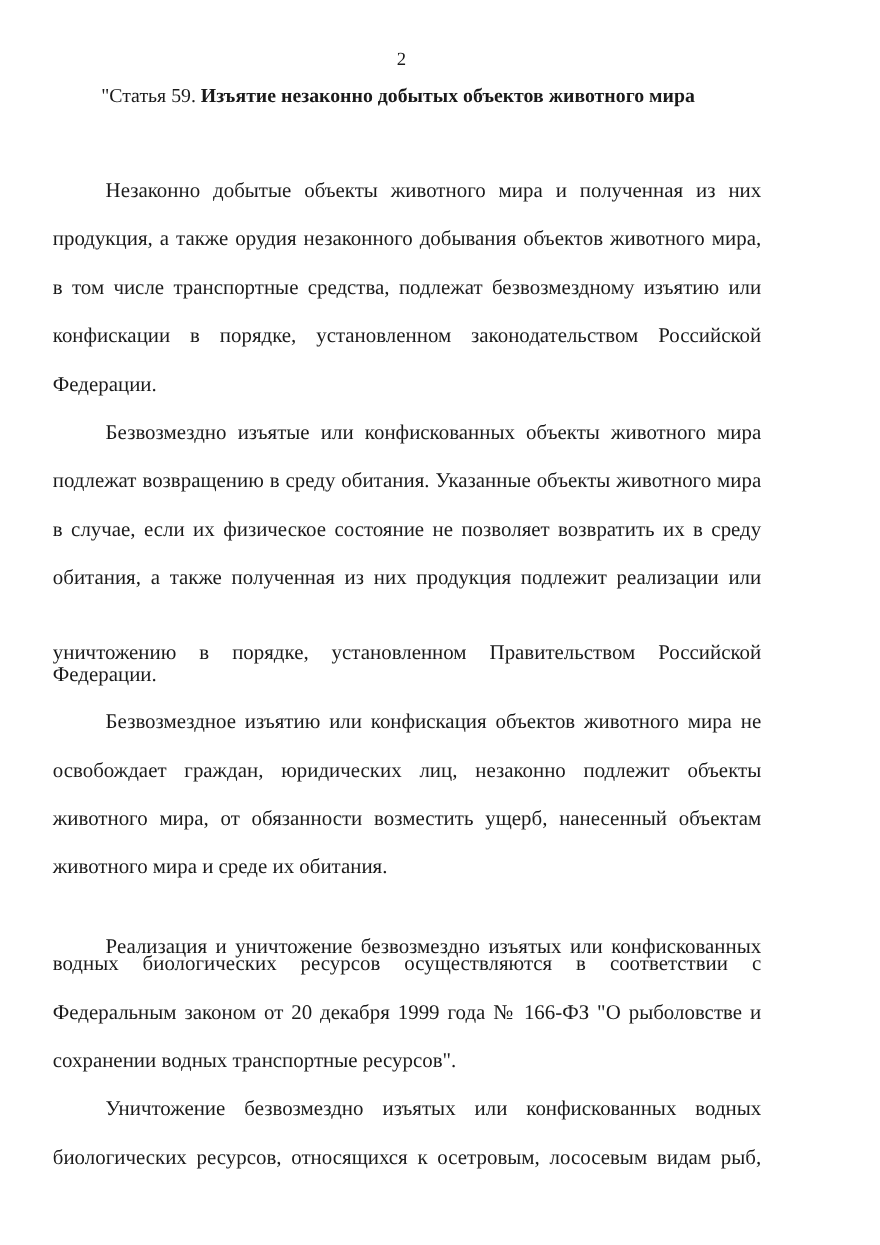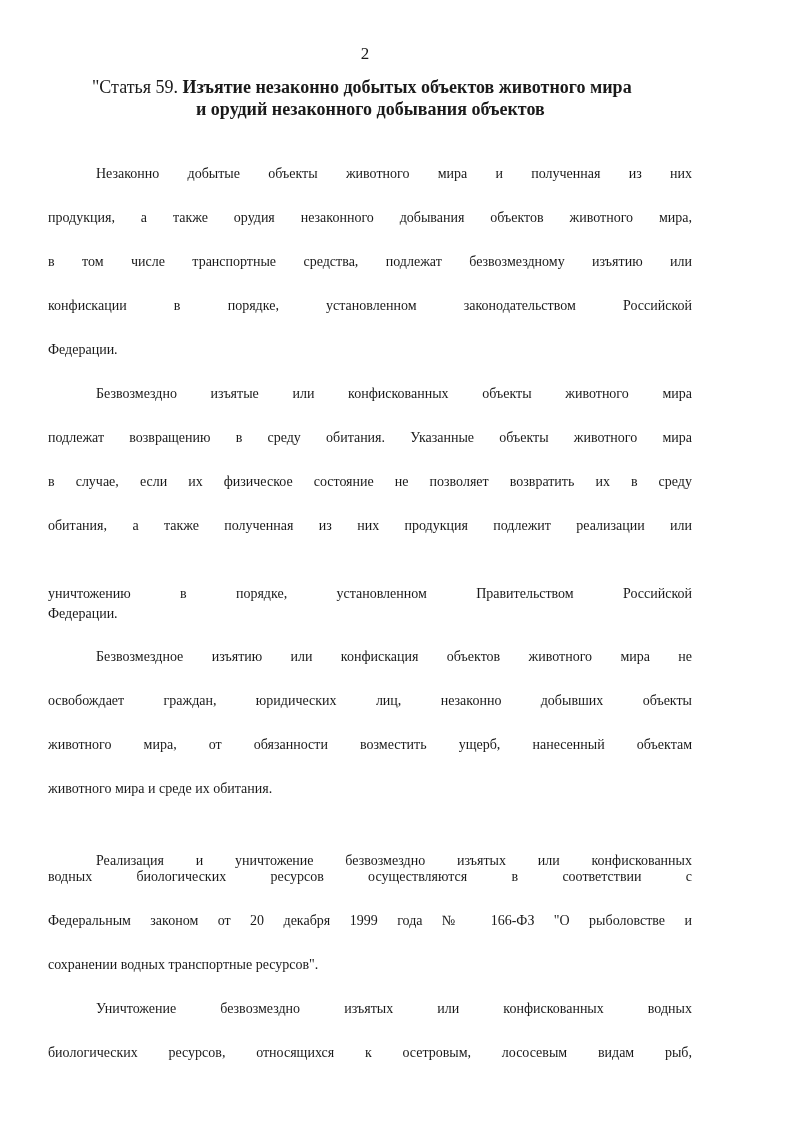--- a/index.html
+++ b/index.html
@@ -3,34 +3,33 @@
 <meta charset="utf-8">
 <style>
   html, body { margin: 0; padding: 0; background: #ffffff; }
   body { width: 800px; height: 1132px; position: relative; overflow: hidden;
          font-family: "Liberation Serif", "DejaVu Serif", serif; color: #1a1a1a; }
   .page-num { position: absolute; top: 44px; left: 0; width: 730px; text-align: center; font-size: 17px; }
   .heading { position: absolute; left: 92px; top: 76px; font-size: 18px; line-height: 22px; }
   .heading .lead { font-weight: normal; }
   .heading .title-line { font-weight: bold; }
   .heading .cont { display: block; padding-left: 104px; font-weight: bold; }
-  .line { position: absolute; left: 48px; width: 644px; font-size: 14px; line-height: 22px;
+  .line { position: absolute; left: 48px; width: 644px; font-size: 19px; line-height: 22px;
           white-space: nowrap; text-align: justify; text-align-last: justify; }
   .line.indent { left: 96px; width: 596px; }
   .line.last { text-align-last: left; }
 </style>
 </head>
 <body>
 
 <div>
   <div class="page-num">2</div>
 
   <div class="heading">
     <span class="lead">"Статья 59. </span><span class="title-line">Изъятие незаконно добытых объектов животного мира</span>
-    <span class="cont">и орудий незаконного добывания объектов</span>
   </div>
 
   <div>
     <div class="line indent" style="top:163px">Незаконно добытые объекты животного мира и полученная из них</div>
     <div class="line" style="top:207px">продукция, а также орудия незаконного добывания объектов животного мира,</div>
     <div class="line" style="top:251px">в том числе транспортные средства, подлежат безвозмездному изъятию или</div>
     <div class="line" style="top:295px">конфискации в порядке, установленном законодательством Российской</div>
     <div class="line last" style="top:339px">Федерации.</div>
   </div>
 
@@ -38,21 +37,21 @@
     <div class="line indent" style="top:383px">Безвозмездно изъятые или конфискованных объекты животного мира</div>
     <div class="line" style="top:427px">подлежат возвращению в среду обитания. Указанные объекты животного мира</div>
     <div class="line" style="top:471px">в случае, если их физическое состояние не позволяет возвратить их в среду</div>
     <div class="line" style="top:515px">обитания, а также полученная из них продукция подлежит реализации или</div>
     <div class="line" style="top:583px">уничтожению в порядке, установленном Правительством Российской</div>
     <div class="line last" style="top:603px">Федерации.</div>
   </div>
 
   <div>
     <div class="line indent" style="top:646px">Безвозмездное изъятию или конфискация объектов животного мира не</div>
-    <div class="line" style="top:690px">освобождает граждан, юридических лиц, незаконно добывших объекты</div>
+    <div class="line" style="top:690px">освобождает граждан, юридических лиц, незаконно подлежит объекты</div>
     <div class="line" style="top:734px">животного мира, от обязанности возместить ущерб, нанесенный объектам</div>
     <div class="line last" style="top:778px">животного мира и среде их обитания.</div>
   </div>
 
   <div>
     <div class="line indent" style="top:850px">Реализация и уничтожение безвозмездно изъятых или конфискованных</div>
     <div class="line" style="top:866px">водных биологических ресурсов осуществляются в соответствии с</div>
     <div class="line" style="top:910px">Федеральным законом от 20 декабря 1999 года № 166-ФЗ "О рыболовстве и</div>
     <div class="line last" style="top:954px">сохранении водных транспортные ресурсов".</div>
   </div>

